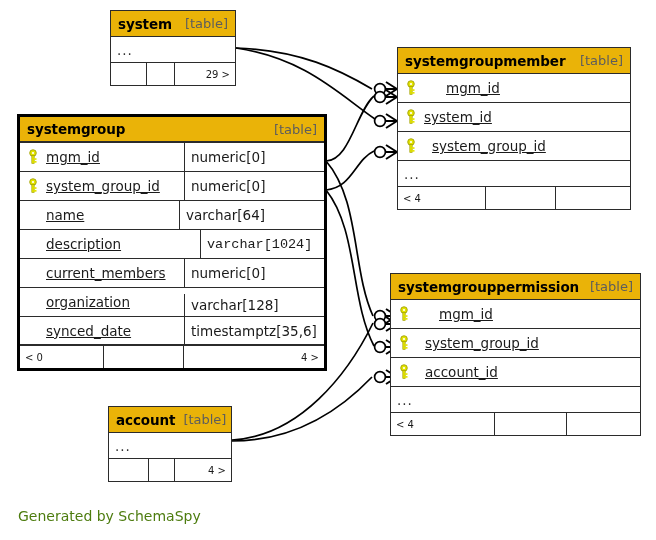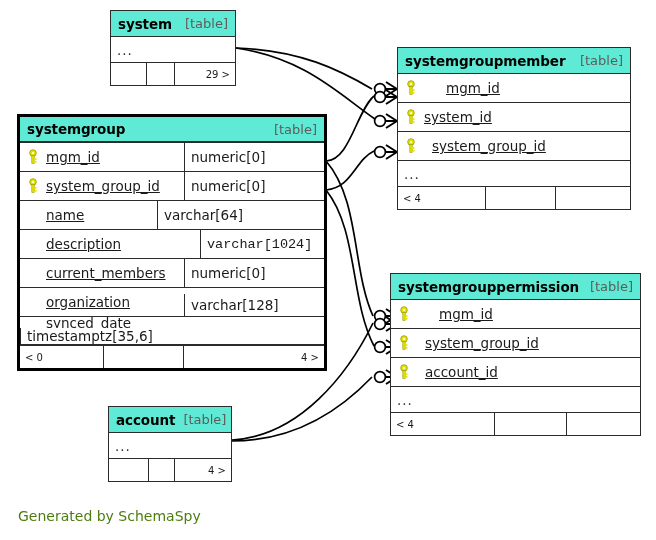--- a/index.html
+++ b/index.html
@@ -34,21 +34,21 @@
     position: absolute;
     box-sizing: border-box;
     background: #ffffff;
     z-index: 2;
   }
   .table-box.thin  { border: 1.6px solid #2b2b2b; }
   .table-box.thick { border: 3px solid #000000; }
 
   .tbl-header {
     box-sizing: border-box;
-    background: #5eead4;
+    background: #eab308;
     display: flex;
     align-items: center;
     justify-content: space-between;
     padding: 0 7px;
     border-bottom: 1.6px solid #2b2b2b;
     height: 26px;
     white-space: nowrap;
   }
   .table-box.thick .tbl-header { border-bottom-width: 2.4px; }
 
@@ -125,21 +125,21 @@
     box-sizing: border-box;
     display: flex;
     align-items: center;
     border-right: 1.6px solid #2b2b2b;
     padding: 0 5px;
   }
   .foot-cell:last-child { border-right: none; }
   .foot-left  { justify-content: flex-start; }
   .foot-right { justify-content: flex-end; }
 
-  .row-border-strong { border-bottom-width: 2.4px; flex-direction: column; }
+  .row-border-strong { border-bottom-width: 2.4px; }
 
   
   #footer-caption {
     position: absolute;
     left: 18px;
     top: 508px;
     font-size: 14px;
     color: #4d7c0f;
     z-index: 3;
     white-space: nowrap;
@@ -244,21 +244,21 @@
         <span>system_group_id</span>
       </span>
       <span class="cell-type" style="width:140px;">numeric[0]</span>
     </div>
 
     <div class="tbl-row">
       <span class="cell-name">
         <span class="key-spacer"></span>
         <span>name</span>
       </span>
-      <span class="cell-type" style="width:167px;">varchar[64]</span>
+      <span class="cell-type" style="width:145px;">varchar[64]</span>
     </div>
 
     <div class="tbl-row">
       <span class="cell-name">
         <span class="key-spacer"></span>
         <span>description</span>
       </span>
       <span class="cell-type" style="width:124px;font-family:Liberation Mono, monospace;">varchar[1024]</span>
     </div>
 

